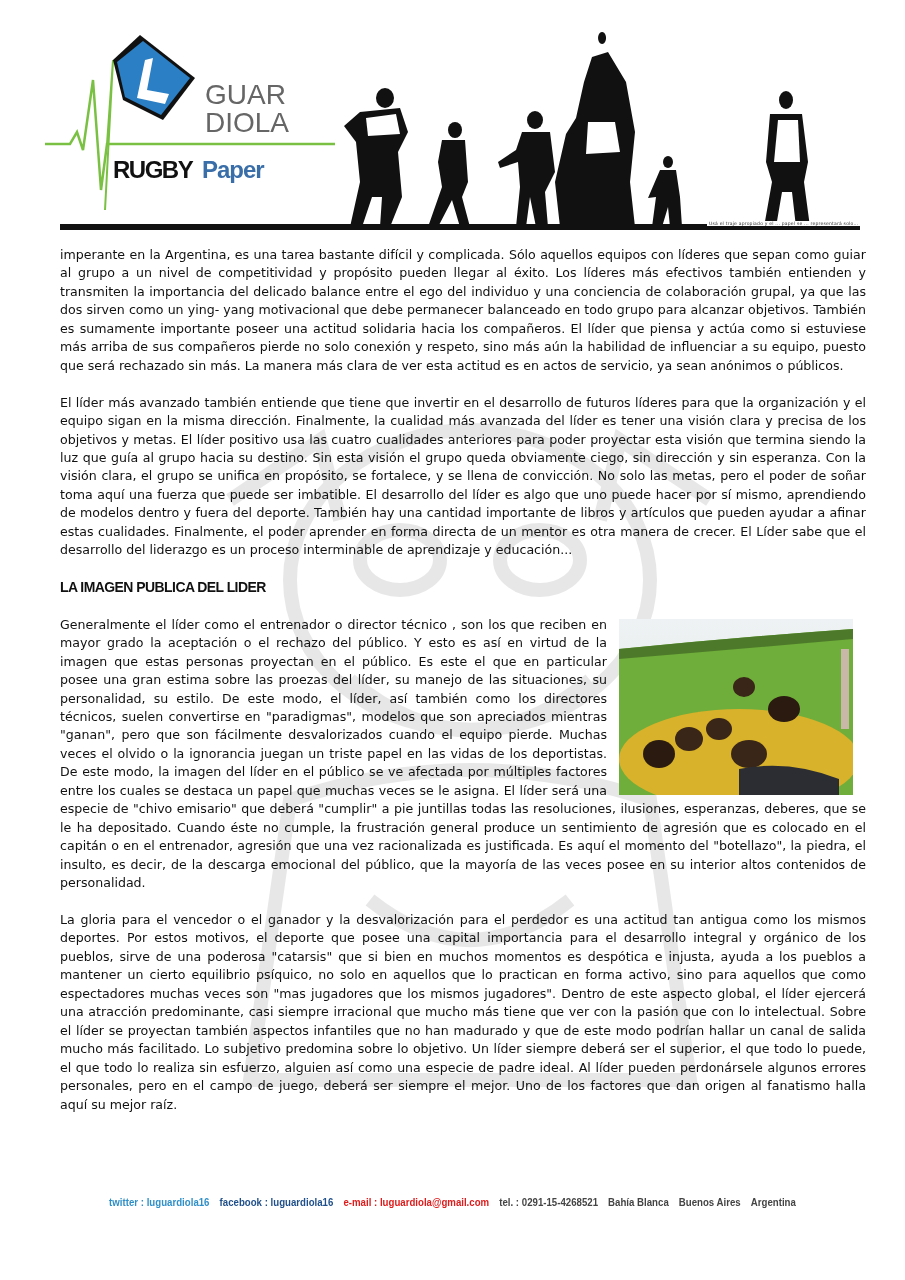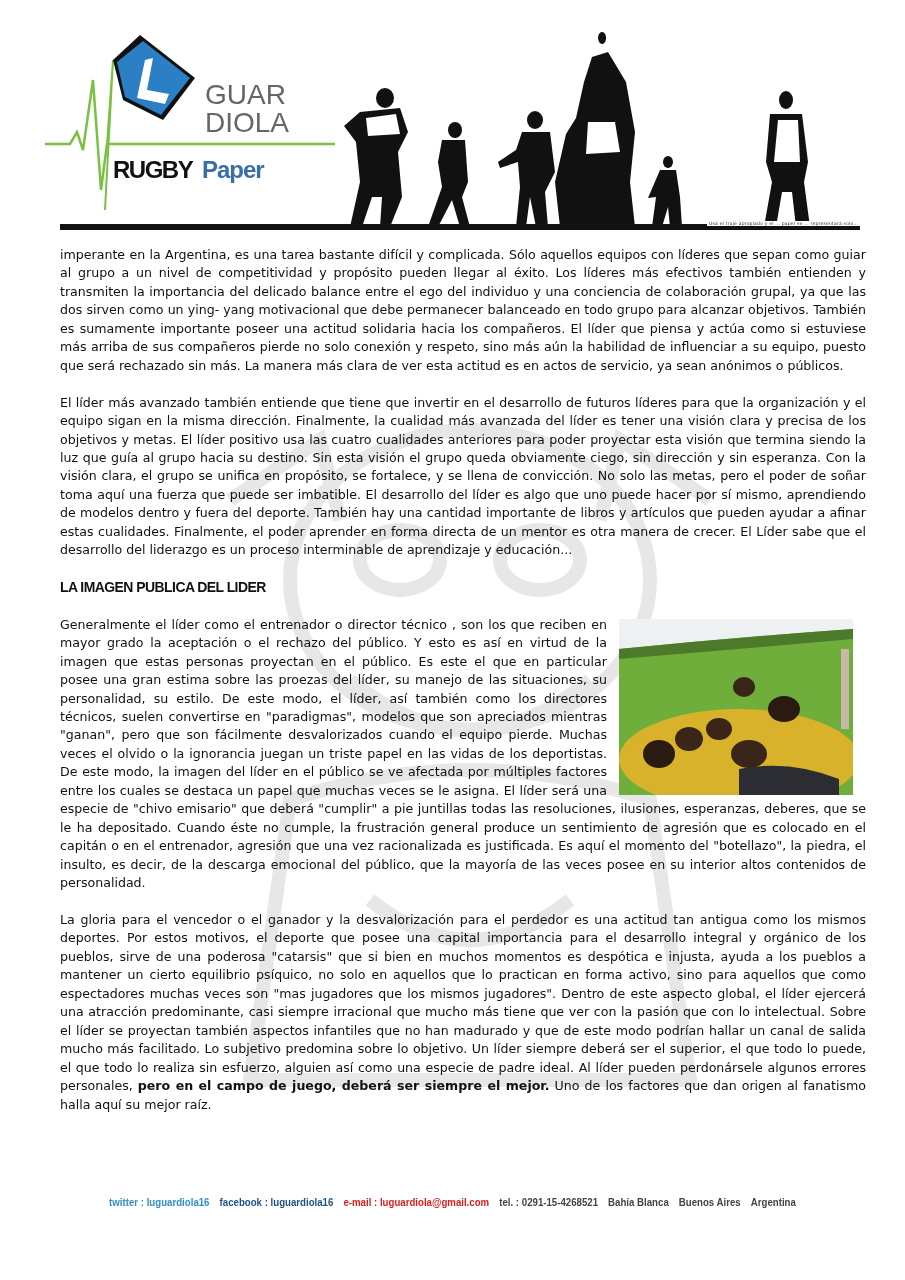--- a/index.html
+++ b/index.html
@@ -7,21 +7,21 @@
   .watermark { position:absolute; left:170px; top:380px; width:600px; height:740px; opacity:0.09; pointer-events:none; }
   .header { position:absolute; left:0; top:0; width:898px; height:240px; }
   .logo { position:absolute; left:45px; top:20px; width:300px; height:210px; }
   .players { position:absolute; left:330px; top:22px; width:540px; height:210px; }
   .ground { position:absolute; left:60px; top:224px; width:800px; height:6px; background:#111; }
   .caption-strip { position:absolute; left:707px; top:221px; font-size:4.5px; color:#333; background:#fff; padding:0 2px; letter-spacing:0.2px; }
   .content { position:absolute; left:60px; top:246px; width:806px; font-size:12.6px; line-height:18.45px; text-align:justify; }
   .content p { margin:0 0 18.5px 0; }
   .heading { font-family:"Liberation Sans", sans-serif; font-weight:bold; font-size:15.5px; letter-spacing:-0.6px; margin:12px 0 19px 0; transform:scaleX(0.9); transform-origin:left; }
   .photo { float:right; width:234px; height:176px; margin:3px 13px 4px 12px; }
-  b { font-weight:bold; }
+  b { font-weight:normal; }
   .footer { position:absolute; top:1196px; left:0; width:905px; text-align:center; font-family:"Liberation Sans", sans-serif; font-weight:bold; font-size:10.5px; transform:scaleX(0.92); }
   .footer span { margin:0 4px; }
   .f-tw { color:#2f8fc8; }
   .f-fb { color:#1f4f8a; }
   .f-em { color:#e01b1b; }
   .f-tel { color:#444; }
 </style>
 </head>
 <body>
 

